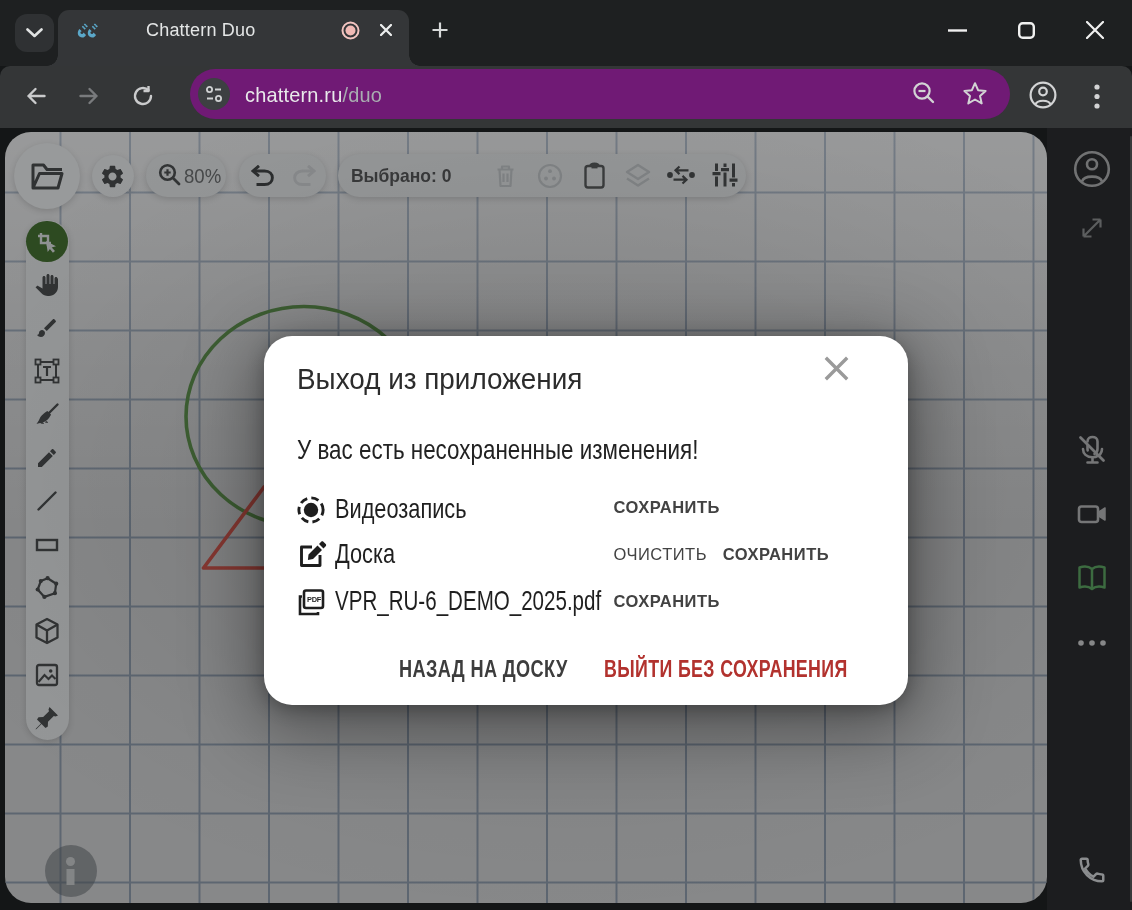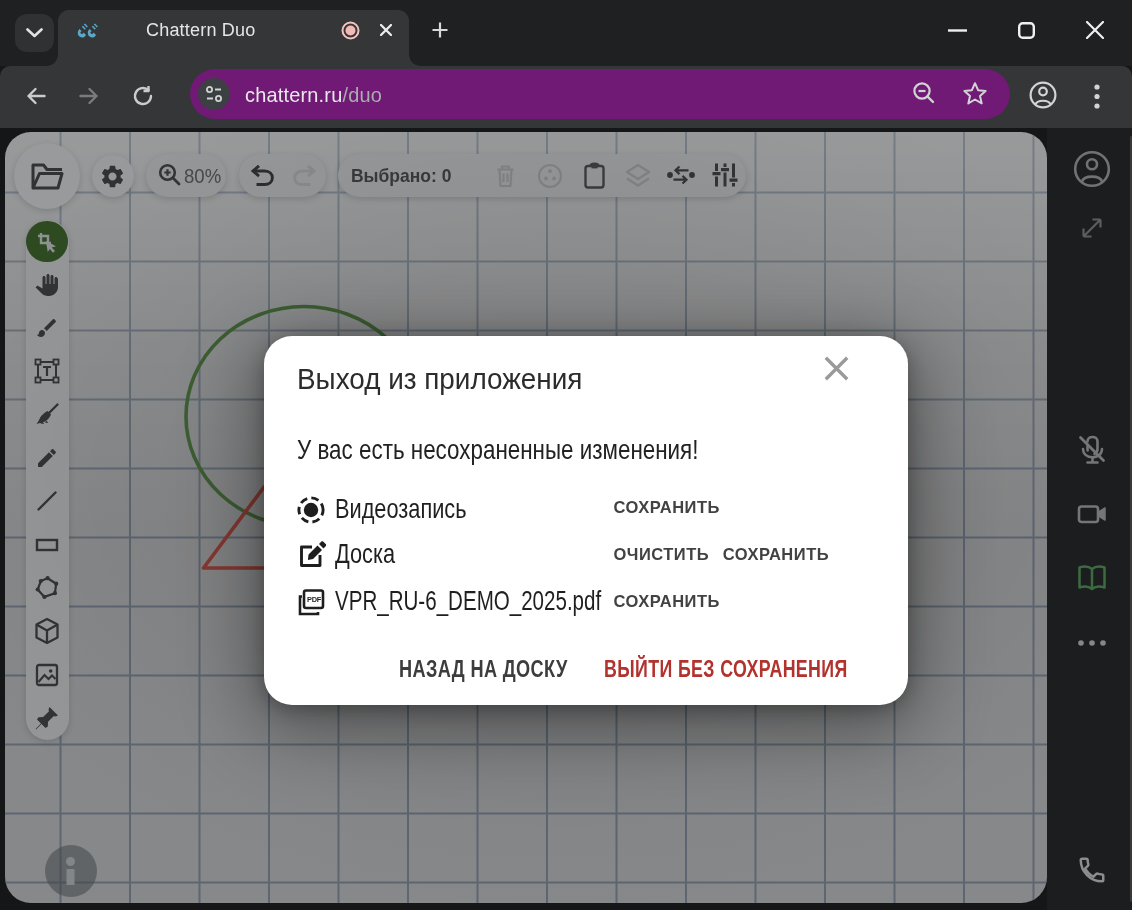--- a/index.html
+++ b/index.html
@@ -298,21 +298,21 @@
       <circle cx="15" cy="15" r="7.2" fill="#1e1e1e"></circle>
       <circle cx="15" cy="15" r="12.1" fill="none" stroke="#1e1e1e" stroke-width="2.9" stroke-dasharray="7.6 4.2" stroke-dashoffset="2"></circle>
     </svg>
   <div class="mtxt" style="left:71.1px;top:159.4px;font-size:28px;color:#1f1f1f;transform:scaleX(0.777);">Видеозапись</div>
   <div class="mtxt" style="left:349.8px;top:163.05px;font-size:16.5px;font-weight:bold;letter-spacing:0.5px;color:#424242;">СОХРАНИТЬ</div>
   <svg class="abs" style="left:34px;top:205.9px" width="29" height="29" viewBox="0 0 29 29">
       <path d="M22 14 V24.5 H3.5 V6 H14" fill="none" stroke="#1e1e1e" stroke-width="2.9" stroke-linejoin="round"></path>
       <path fill="#1e1e1e" d="M10.5 13.5 L19.5 4.5 L24 9 L15 18 L9.9 18.9 Z M21 3 L23.2 0.8 C23.8 0.2 24.8 0.2 25.4 0.8 L27.7 3.1 C28.3 3.7 28.3 4.7 27.7 5.3 L25.5 7.5 Z"></path>
     </svg>
   <div class="mtxt" style="left:71.1px;top:204.9px;font-size:28px;color:#1f1f1f;transform:scaleX(0.777);">Доска</div>
-  <div class="mtxt" style="left:349.8px;top:210.65px;font-size:16.5px;font-weight:bold;letter-spacing:0.5px;color:#424242;">ОЧИСТИТЬ</div>
+  <div class="mtxt" style="left:349.8px;top:210.65px;font-size:16.5px;font-weight:normal;letter-spacing:0.5px;color:#424242;">ОЧИСТИТЬ</div>
   <div class="mtxt" style="left:459px;top:210.65px;font-size:16.5px;font-weight:bold;letter-spacing:0.5px;color:#424242;">СОХРАНИТЬ</div>
   <svg class="abs" style="left:32.5px;top:251.6px" width="30" height="30" viewBox="0 0 30 30">
       <path d="M6 9.5 H4 V27 H22 V25" fill="none" stroke="#1e1e1e" stroke-width="2.6"></path>
       <rect x="8" y="3.5" width="19" height="17.5" rx="2" fill="none" stroke="#1e1e1e" stroke-width="2.6"></rect>
       <text x="11" y="15.3" font-family="Liberation Sans" font-size="7.4" font-weight="bold" letter-spacing="-0.2" fill="#1e1e1e">PDF</text>
     </svg>
   <div class="mtxt" style="left:71.1px;top:251.4px;font-size:28px;color:#1f1f1f;transform:scaleX(0.734);">VPR_RU-6_DEMO_2025.pdf</div>
   <div class="mtxt" style="left:349.8px;top:257.15px;font-size:16.5px;font-weight:bold;letter-spacing:0.5px;color:#424242;">СОХРАНИТЬ</div>
   <div class="mtxt" style="left:135.8px;top:321.65px;font-size:24.5px;font-weight:bold;letter-spacing:0.5px;color:#3d3d3d;transform:scaleX(0.74);">НАЗАД НА ДОСКУ</div>
   <div class="mtxt" style="left:340.5px;top:321.65px;font-size:24.5px;font-weight:bold;letter-spacing:0.5px;color:#b2322e;transform:scaleX(0.727);">ВЫЙТИ БЕЗ СОХРАНЕНИЯ</div>

